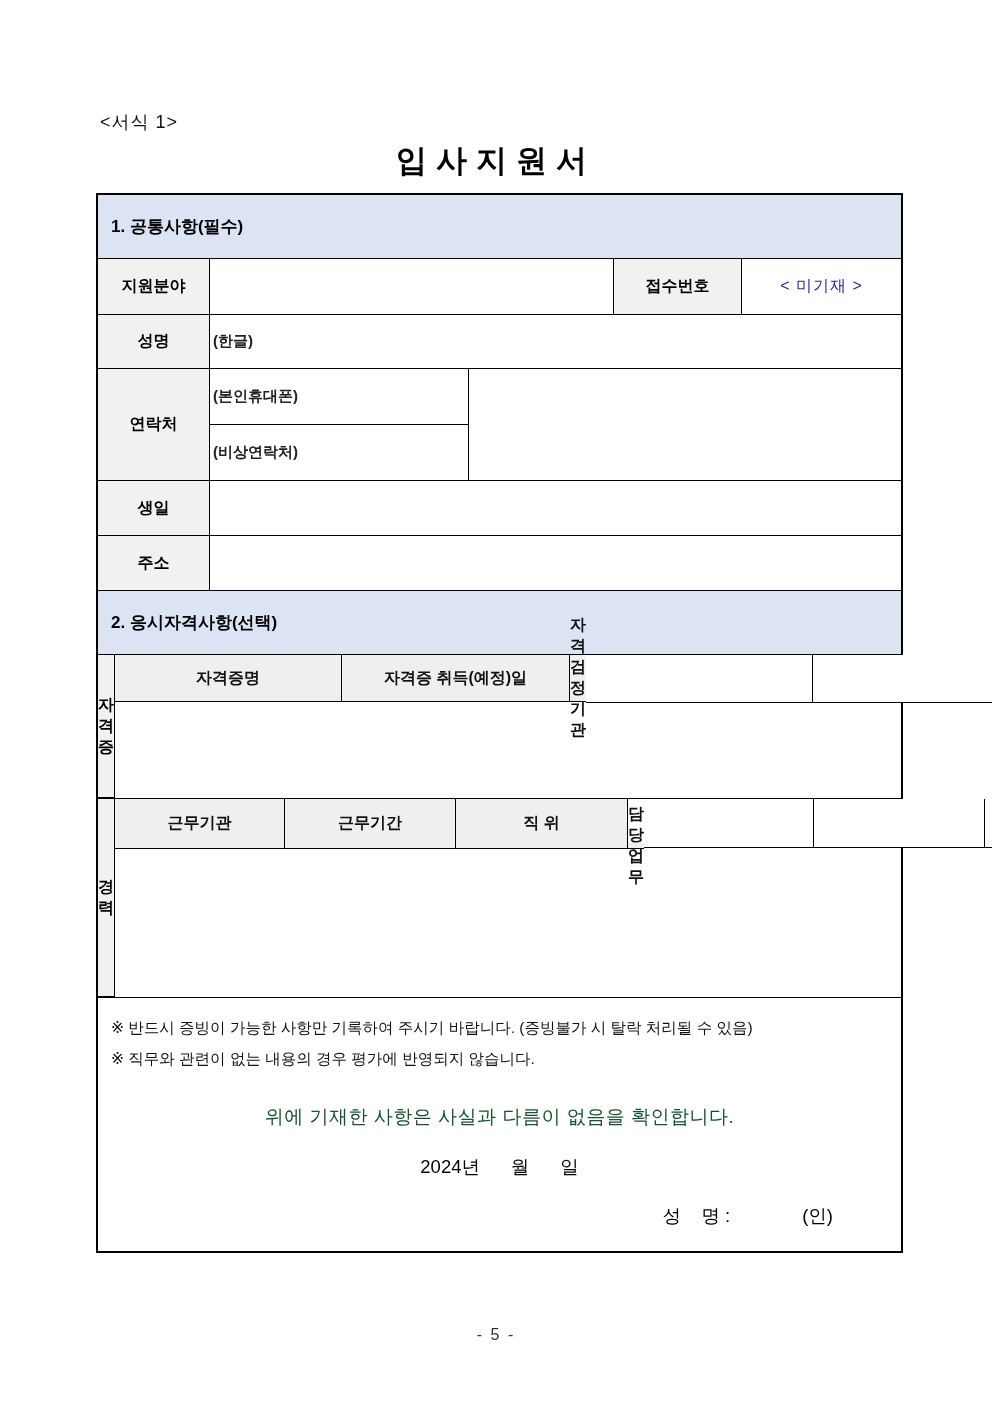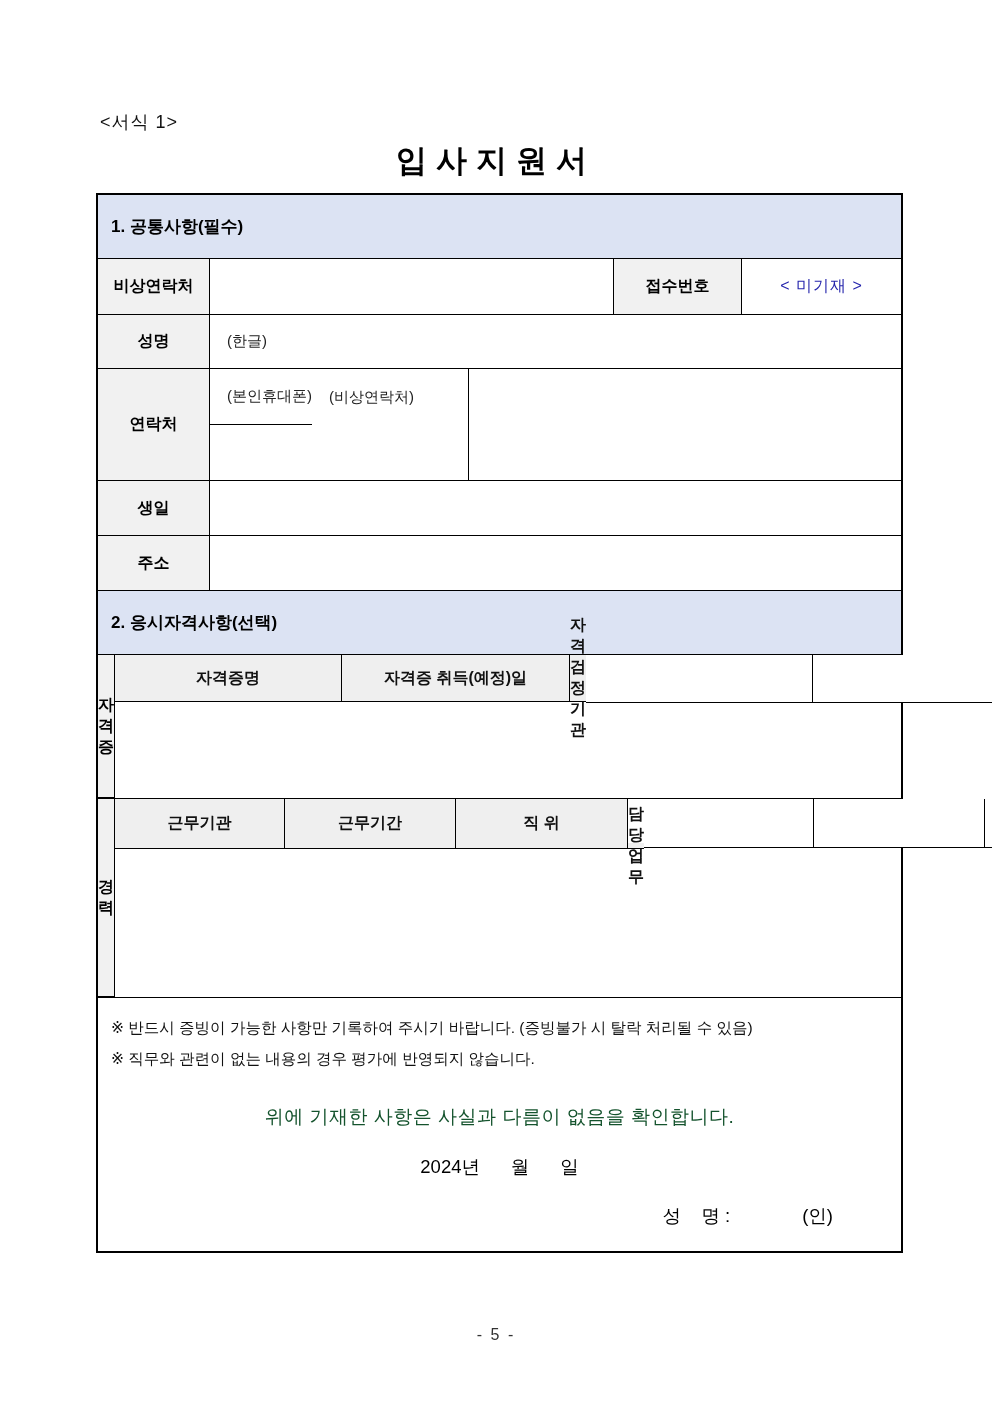--- a/index.html
+++ b/index.html
@@ -37,35 +37,35 @@
   .sec-header {
     height: 64px; background: #dce3f3; border-bottom: 1px solid #000;
     display: flex; align-items: center; padding-left: 13px;
     font-size: 17px; font-weight: bold; color: #000;
   }
   .label-cell {
     background: #f1f1f1; justify-content: center;
     font-size: 16px; font-weight: bold; color: #000;
   }
   .w-label { width: 112px; }
-  .placeholder { font-size: 15px; color: #222; padding-left: 17px; font-weight: normal; }
+  .placeholder { font-size: 15px; color: #222; padding-left: 3px; font-weight: bold; }
   .blank { background: #fff; }
 
   
   .r-apply { height: 56px; }
   .apply-input { width: 404px; }
   .receipt-label { width: 128px; }
   .receipt-value {
     flex: 1; justify-content: center;
     font-size: 16px; color: #1f1faa; letter-spacing: 1px;
   }
 
   .r-name { height: 54px; }
   .r-contact { height: 112px; }
-  .contact-stack { width: 259px; display: flex; flex-direction: row; border-right: 1px solid #000; border-bottom: 1px solid #000; }
+  .contact-stack { width: 259px; display: flex; flex-direction: column; border-right: 1px solid #000; border-bottom: 1px solid #000; }
   .contact-sub { height: 56px; display: flex; align-items: center; }
   .contact-sub.first { border-bottom: 1px solid #000; }
   .email-label {
     width: 62px; flex-direction: column; justify-content: center;
     font-size: 15px; font-weight: normal; line-height: 24px;
   }
   .r-birth { height: 55px; }
   .r-addr { height: 55px; }
 
   
@@ -121,21 +121,21 @@
 <div class="page">
 
   <div class="form-tag">&lt;서식 1&gt;</div>
   <div class="doc-title">입사지원서</div>
 
   <div class="form-table">
 
     <div class="sec-header">1. 공통사항(필수)</div>
 
     <div class="t-row r-apply">
-      <div class="cell label-cell w-label">비상연락처</div>
+      <div class="cell label-cell w-label">지원분야</div>
       <div class="cell blank apply-input"></div>
       <div class="cell label-cell receipt-label">접수번호</div>
       <div class="cell receipt-value no-r">&lt; 미기재 &gt;</div>
     </div>
 
     <div class="t-row r-name">
       <div class="cell label-cell w-label">성명</div>
       <div class="cell blank placeholder no-r" style="flex:1">(한글)</div>
     </div>
 

